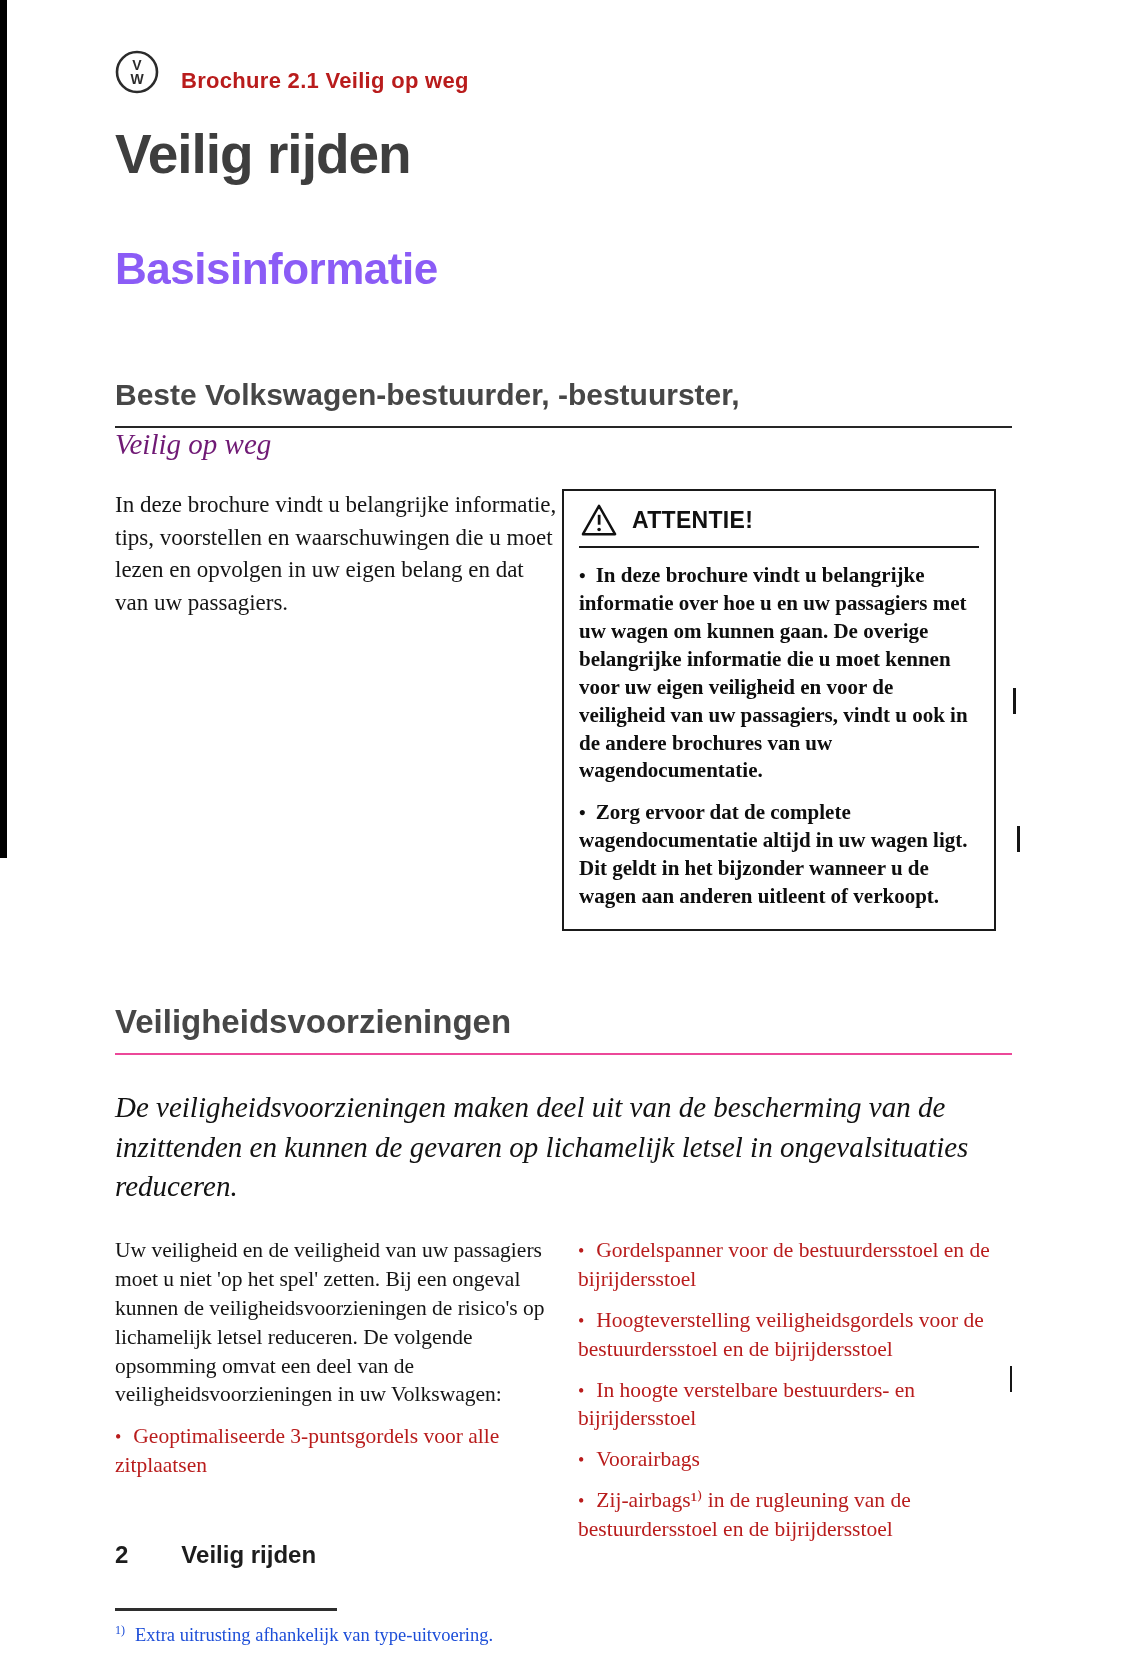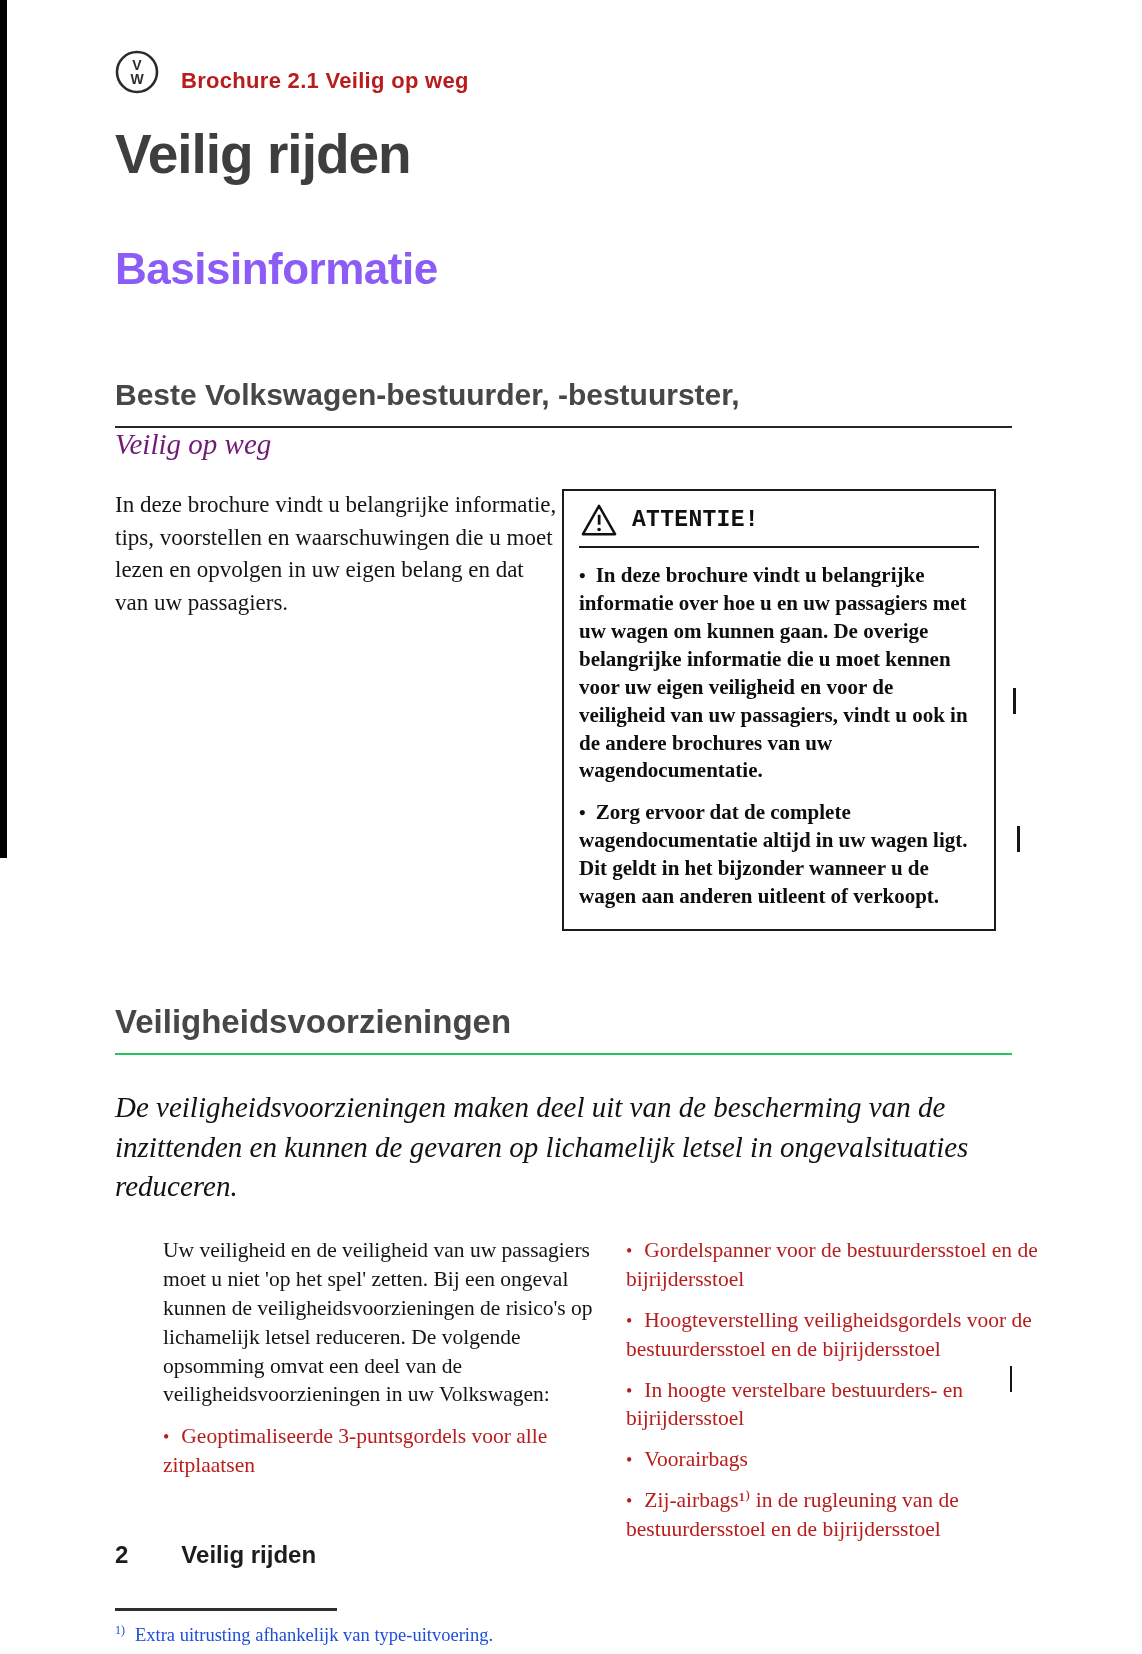--- a/index.html
+++ b/index.html
@@ -43,38 +43,38 @@
   .intro-body { font-size:23px; line-height:1.42; color:#151515; }
 
   
   .attention-box { border:2px solid #1a1a1a; padding:12px 15px 18px 15px; background:#fff; }
   .attention-header {
     display:flex; align-items:center; gap:13px;
     padding-bottom:9px; border-bottom:2px solid #1a1a1a;
   }
   .warn-icon { width:40px; height:34px; flex:0 0 auto; }
   .attention-title {
-    font-family:Liberation Mono, monospace; font-weight:bold;
+    font-family:Liberation Sans, sans-serif; font-weight:bold;
     font-size:23px; color:#111; letter-spacing:0.3px;
   }
   .attention-item {
     margin-top:14px; font-weight:bold; font-size:21px; line-height:1.33; color:#0e0e0e;
   }
   .attention-item .bullet { font-size:19px; padding-right:10px; }
 
   
   .safety-heading {
     font-family:"Liberation Sans", sans-serif; font-weight:bold;
     font-size:33px; color:#474747; margin-top:72px;
-    padding-bottom:12px; border-bottom:2px solid #22c55e;
+    padding-bottom:12px; border-bottom:2px solid #ec4899;
   }
   .safety-lead {
     font-style:italic; font-size:29px; line-height:1.36; color:#121212; margin-top:33px; font-weight:500;
   }
-  .cols { display:grid; grid-template-columns:445px 434px; column-gap:18px; margin-top:30px;margin-left:48px; }
+  .cols { display:grid; grid-template-columns:445px 434px; column-gap:18px; margin-top:30px; }
   .col-text { font-size:21.5px; line-height:1.34; color:#141414; }
   .body-bullet { margin-top:13px; font-size:21.5px; line-height:1.34; color:#b91c1c; }
   .body-bullet .bullet { font-size:18px; padding-right:12px; }
   .right-col .body-bullet { margin-top:0; margin-bottom:12px; }
 
   
   .footnote-rule { width:222px; border-top:3px solid #2e2e2e; margin-top:52px; }
   .footnote { margin-top:12px; font-size:18.5px; color:#1d4ed8; }
   .footnote sup { font-size:12px; padding-right:10px; }
 

